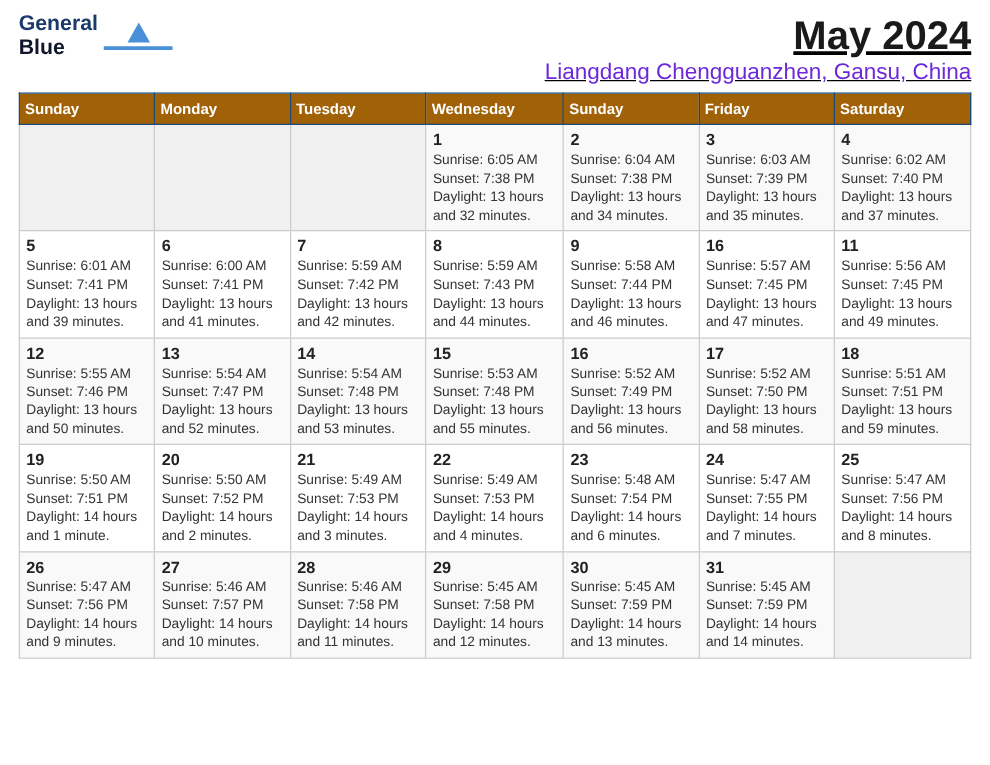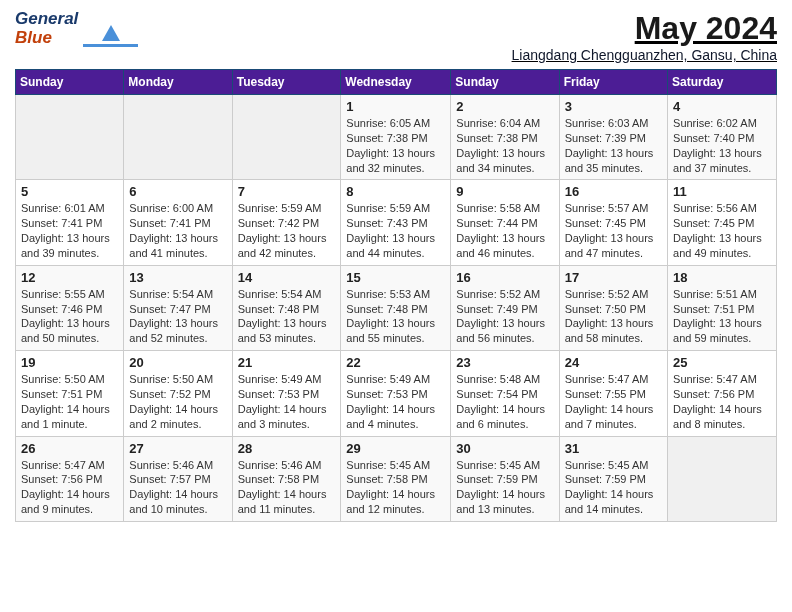--- a/index.html
+++ b/index.html
@@ -27,31 +27,31 @@
     .title-block {
       text-align: right;
       text-decoration: underline;
     }
     .title-block h1 {
       font-size: 32px;
       font-weight: bold;
       color: #1a1a1a;
     }
     .title-block h2 {
-      font-size: 14px;
-      color: #0f172a;
+      font-size: 18px;
+      color: #6d28d9;
       font-weight: normal;
     }
     .calendar {
       width: 100%;
       border-collapse: collapse;
       font-size: 11px;
     }
     .calendar thead tr th {
-      background: #4c1d95;
+      background: #a16207;
       color: #fff;
       padding: 5px 4px;
       text-align: left;
       border: 1px solid #1a4a76;
       font-size: 12px;
     }
     .calendar tbody tr td {
       border: 1px solid #ccc;
       padding: 4px 5px;
       vertical-align: top;
@@ -77,24 +77,24 @@
     .empty-cell {
       background: #f0f0f0 !important;
     }
   </style>
 </head>
 <body>
 
 <div class="container">
   <div class="header">
     <div class="logo">
-      <div style="display:flex; align-items:flex-end; gap:2px;font-style:italic;">
+      <div style="display:flex; align-items:center; gap:2px;">
         <div style="display:flex; flex-direction:column;">
           <span style="font-size:17px; font-weight:bold; color:#1a3a6b; line-height:1.1;">General</span>
-          <span style="font-size:17px; font-weight:bold; color:#c2410c; line-height:1.1;">Blue</span>
+          <span style="font-size:17px; font-weight:bold; color:#0f172a; line-height:1.1;">Blue</span>
         </div>
         <div style="display:flex; flex-direction:column; align-items:center; justify-content:center; margin-left:3px;">
           <div style="width:0;height:0;border-left:9px solid transparent;border-right:9px solid transparent;border-bottom:16px solid #4a90d9;"></div>
           <div style="width:55px;height:3px;background:#4a90d9;margin-top:3px;"></div>
         </div>
       </div>
     </div>
     <div class="title-block">
       <h1>May 2024</h1>
       <h2>Liangdang Chengguanzhen, Gansu, China</h2>

